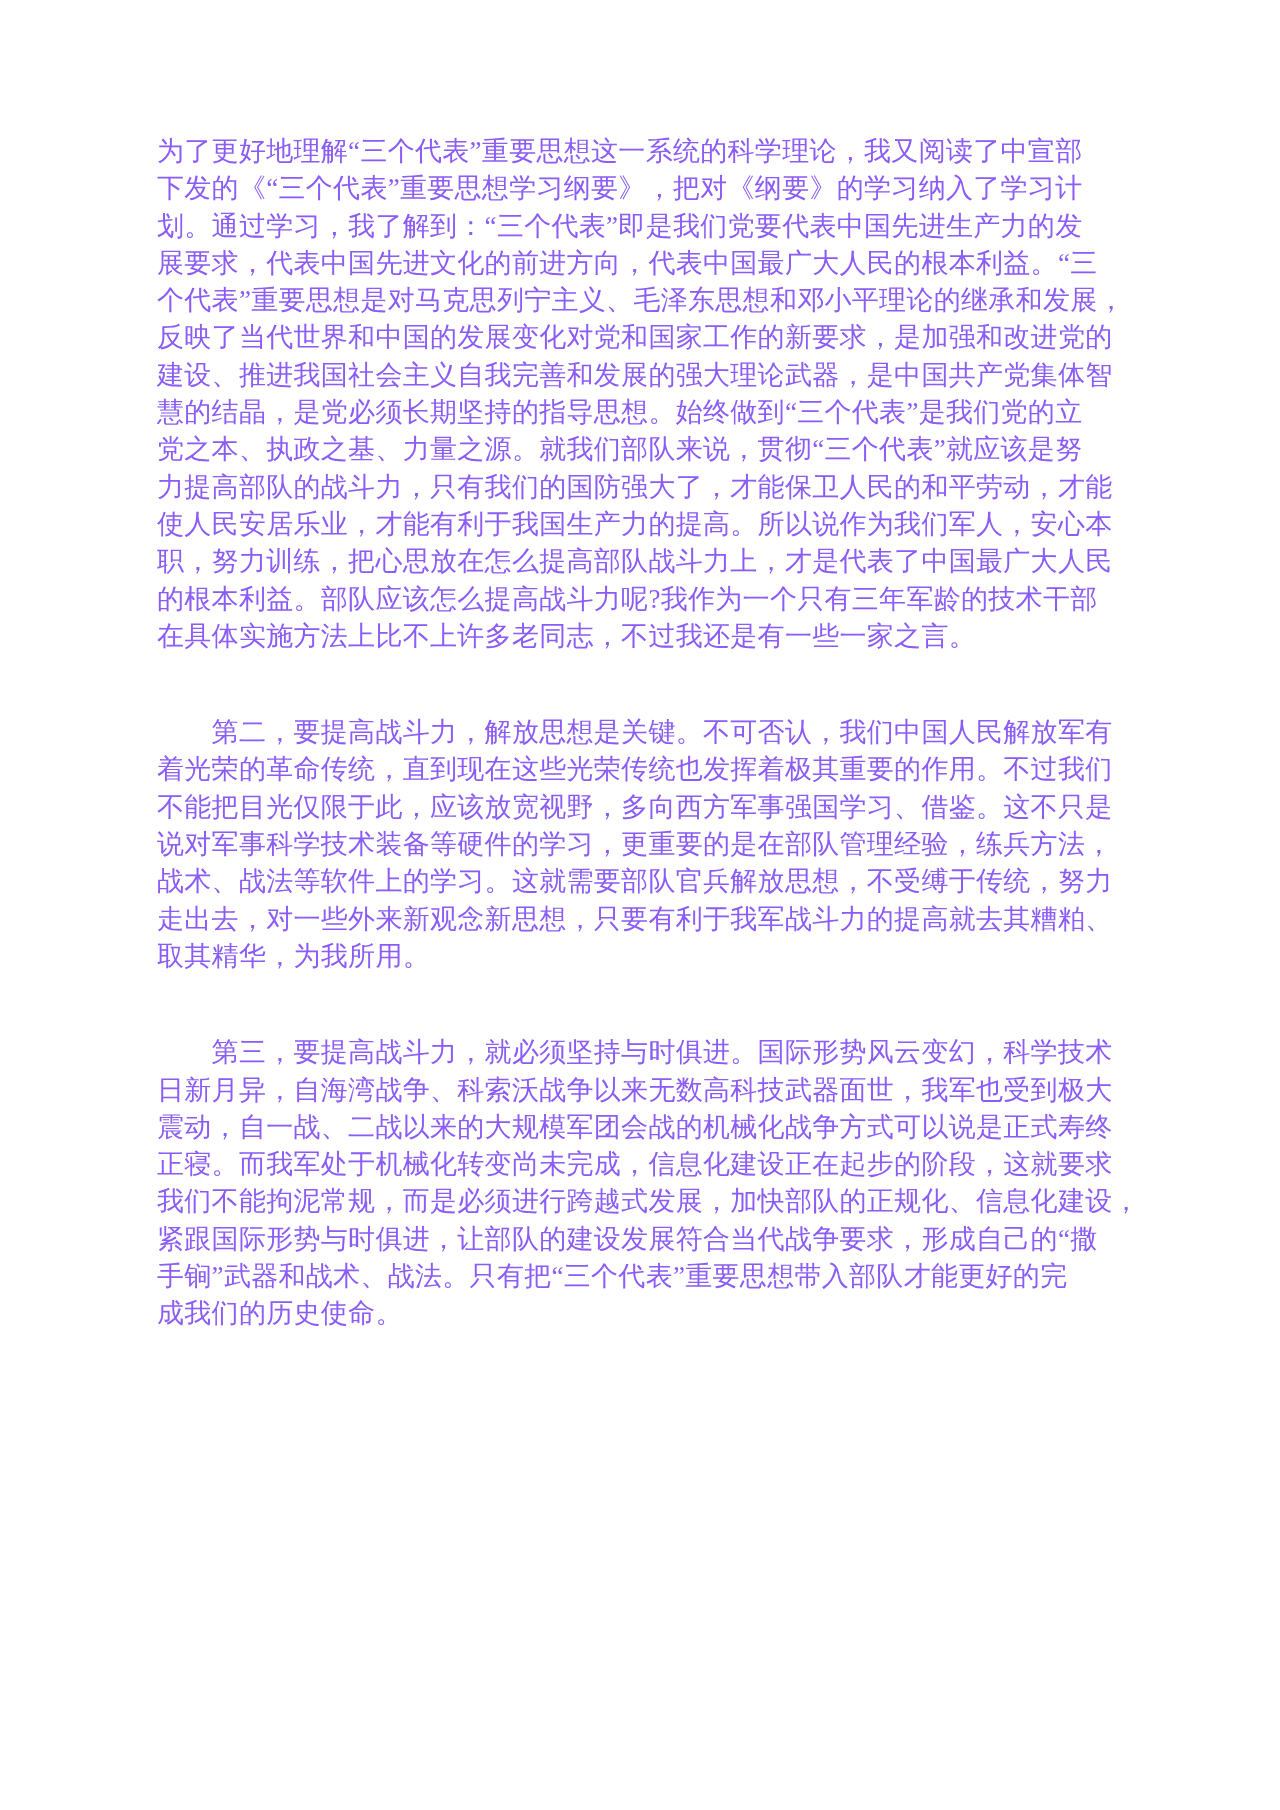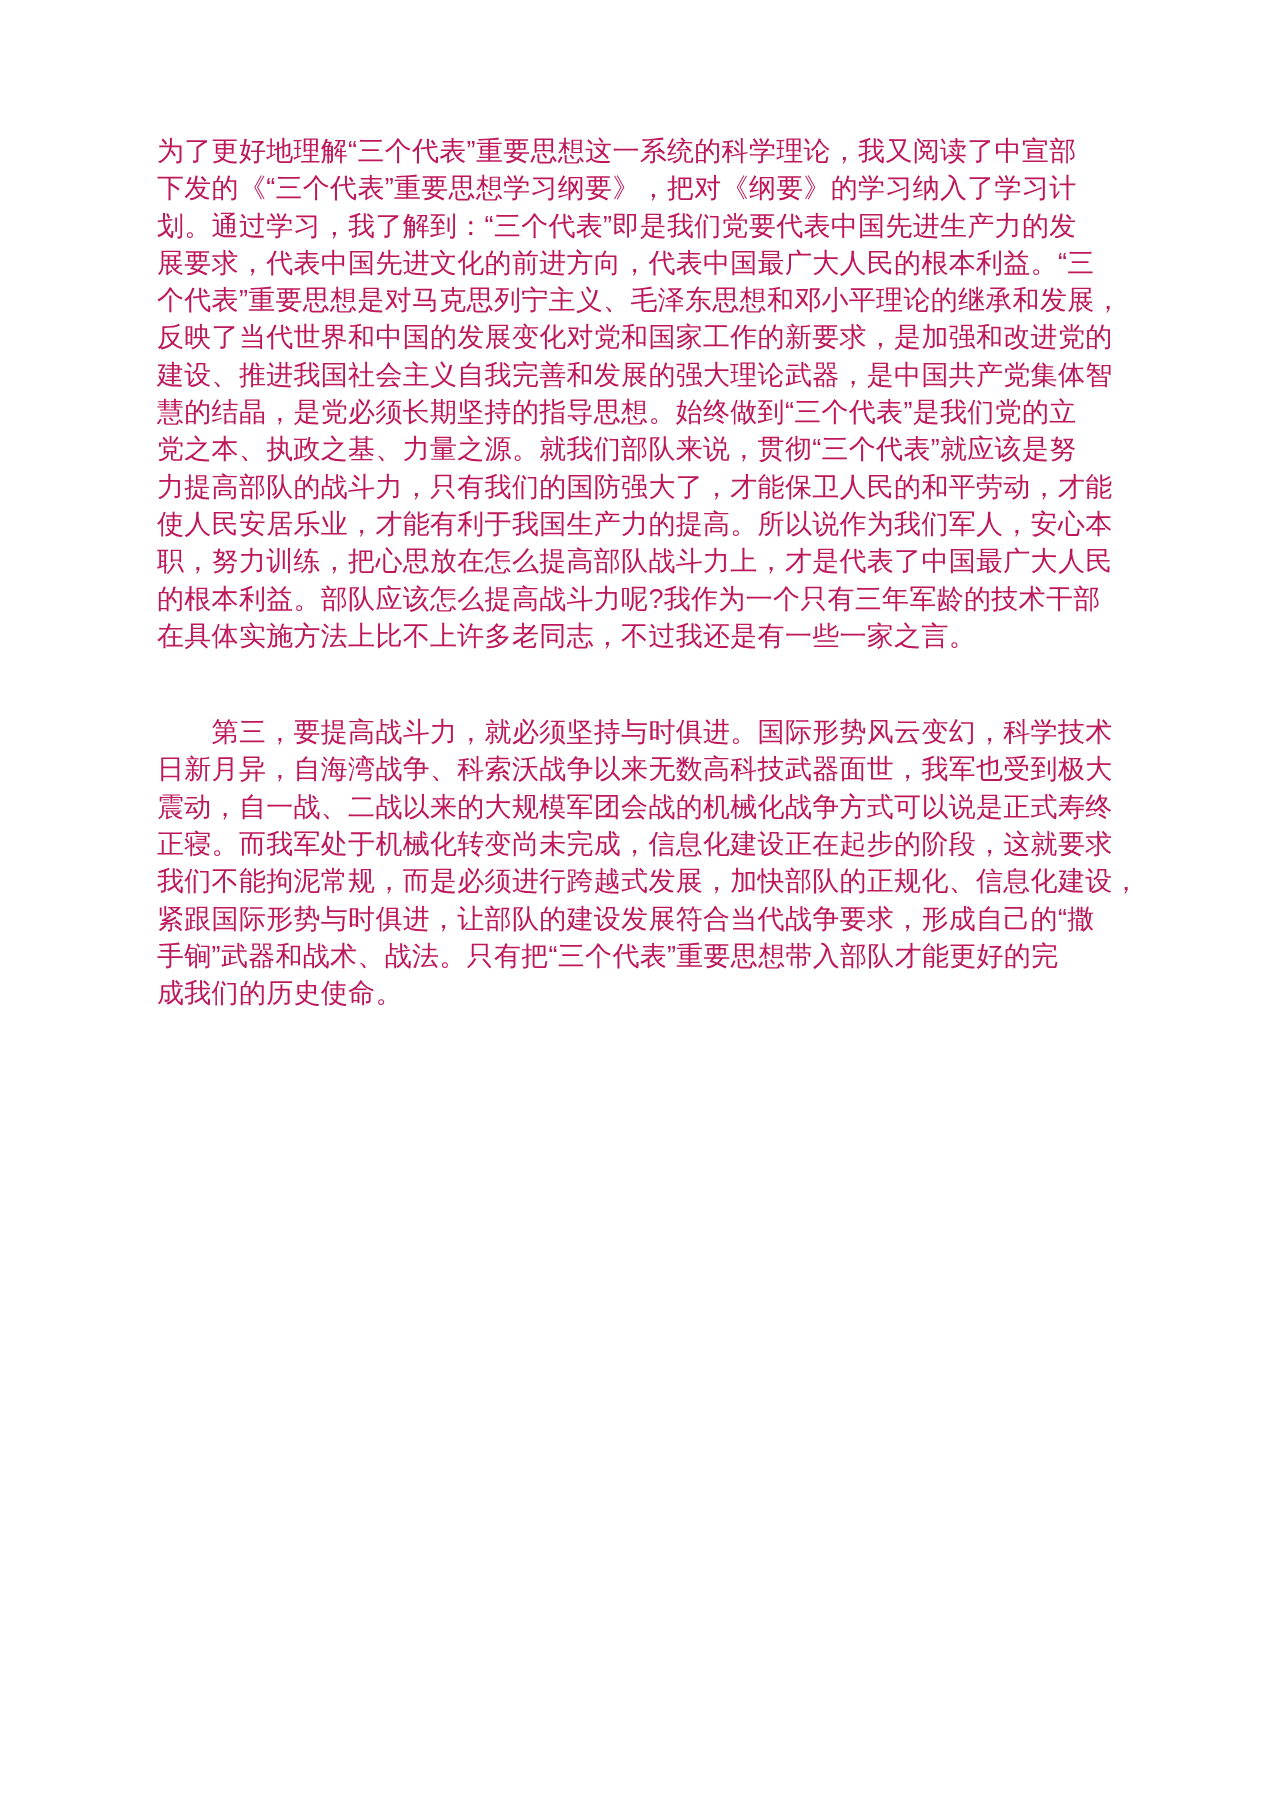--- a/index.html
+++ b/index.html
@@ -12,24 +12,24 @@
     width: 1280px;
     height: 1810px;
     background: #ffffff;
     overflow: hidden;
   }
   .text-block {
     position: absolute;
     left: 157px;
     top: 133px;
     width: 990px;
-    font-family: Liberation Sans, sans-serif;
+    font-family: Liberation Serif, serif;
     font-size: 27px;
     line-height: 37.3px;
-    color: #be185d;
+    color: #8b5cf6;
     text-align: left;
     letter-spacing: 0.3px;
   }
   .text-block p {
     margin: 0 0 59px 0;
     white-space: pre-line; 
   }
   .text-block p:last-child {
     margin-bottom: 12px;
   }
@@ -46,20 +46,27 @@
 个代表”重要思想是对马克思列宁主义、毛泽东思想和邓小平理论的继承和发展，
 反映了当代世界和中国的发展变化对党和国家工作的新要求，是加强和改进党的
 建设、推进我国社会主义自我完善和发展的强大理论武器，是中国共产党集体智
 慧的结晶，是党必须长期坚持的指导思想。始终做到“三个代表”是我们党的立
 党之本、执政之基、力量之源。就我们部队来说，贯彻“三个代表”就应该是努
 力提高部队的战斗力，只有我们的国防强大了，才能保卫人民的和平劳动，才能
 使人民安居乐业，才能有利于我国生产力的提高。所以说作为我们军人，安心本
 职，努力训练，把心思放在怎么提高部队战斗力上，才是代表了中国最广大人民
 的根本利益。部队应该怎么提高战斗力呢?我作为一个只有三年军龄的技术干部
 在具体实施方法上比不上许多老同志，不过我还是有一些一家之言。</p>
+    <p>　　第二，要提高战斗力，解放思想是关键。不可否认，我们中国人民解放军有
+着光荣的革命传统，直到现在这些光荣传统也发挥着极其重要的作用。不过我们
+不能把目光仅限于此，应该放宽视野，多向西方军事强国学习、借鉴。这不只是
+说对军事科学技术装备等硬件的学习，更重要的是在部队管理经验，练兵方法，
+战术、战法等软件上的学习。这就需要部队官兵解放思想，不受缚于传统，努力
+走出去，对一些外来新观念新思想，只要有利于我军战斗力的提高就去其糟粕、
+取其精华，为我所用。</p>
     <p>　　第三，要提高战斗力，就必须坚持与时俱进。国际形势风云变幻，科学技术
 日新月异，自海湾战争、科索沃战争以来无数高科技武器面世，我军也受到极大
 震动，自一战、二战以来的大规模军团会战的机械化战争方式可以说是正式寿终
 正寝。而我军处于机械化转变尚未完成，信息化建设正在起步的阶段，这就要求
 我们不能拘泥常规，而是必须进行跨越式发展，加快部队的正规化、信息化建设，
 紧跟国际形势与时俱进，让部队的建设发展符合当代战争要求，形成自己的“撒
 手锏”武器和战术、战法。只有把“三个代表”重要思想带入部队才能更好的完
 成我们的历史使命。</p>
   </div>
 </div>

